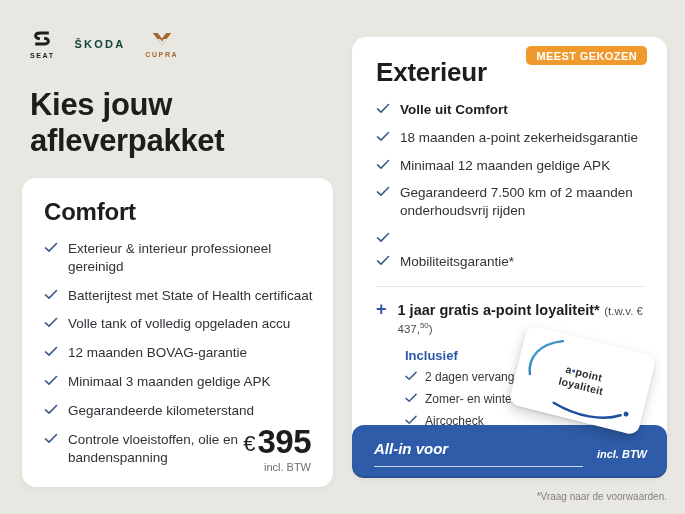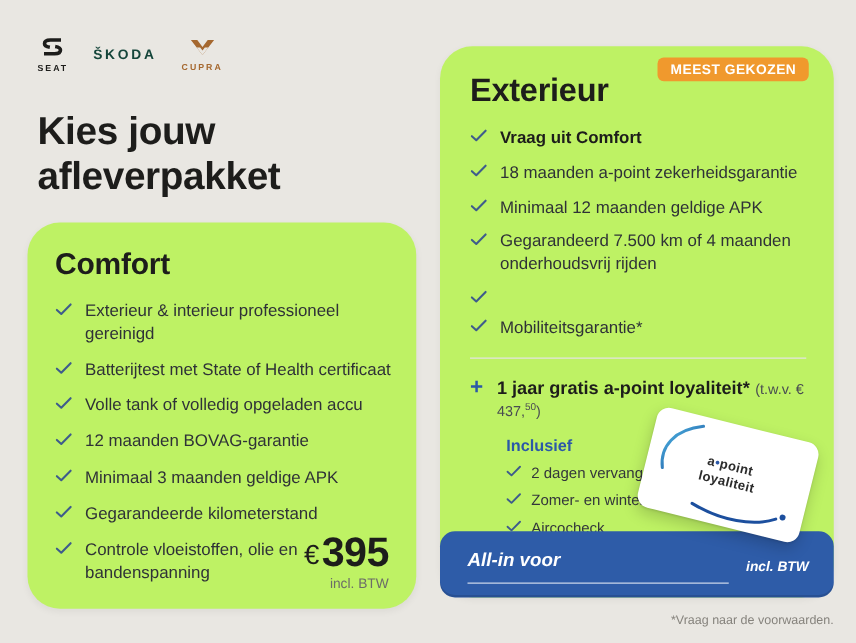--- a/index.html
+++ b/index.html
@@ -23,21 +23,21 @@
   .cupra { color:#a5682f; }
 
   .page-title {
     margin-top:27px;
     font-size:31px; font-weight:600; letter-spacing:-0.3px;
     line-height:1.16; color:#1d1d1b;
   }
 
   
   .card {
-    background:#bef264; border-radius:26px;
+    background:#ffffff; border-radius:14px;
     box-shadow:0 2px 6px rgba(0,0,0,0.05);
   }
 
   
   .comfort-card {
     position:absolute; left:22px; top:178px;
     width:311px; height:309px;
     padding:20px 20px 16px 22px;
   }
   .card-title { font-size:24px; font-weight:700; letter-spacing:-0.2px; margin-bottom:14px; }
@@ -222,21 +222,21 @@
   <div class="card zeker-card">
     <div class="badge">MEEST GEKOZEN</div>
     <h2 class="card-title">Exterieur</h2>
     <ul class="checklist">
       <li class="bold">
           <span class="check">
             <svg width="14" height="11" viewBox="0 0 12 10">
               <path d="M1 5.4 L4.2 8.3 L11 1.4" stroke="#3e5c8c" stroke-width="1.5" fill="none" stroke-linecap="round" stroke-linejoin="round"></path>
             </svg>
           </span>
-          <span class="txt">Vraag uit Comfort</span>
+          <span class="txt">Volle uit Comfort</span>
         </li>
       <li>
           <span class="check">
             <svg width="14" height="11" viewBox="0 0 12 10">
               <path d="M1 5.4 L4.2 8.3 L11 1.4" stroke="#3e5c8c" stroke-width="1.5" fill="none" stroke-linecap="round" stroke-linejoin="round"></path>
             </svg>
           </span>
           <span class="txt">18 maanden a-point zekerheidsgarantie</span>
         </li>
       <li>
@@ -246,21 +246,21 @@
             </svg>
           </span>
           <span class="txt">Minimaal 12 maanden geldige APK</span>
         </li>
       <li>
           <span class="check">
             <svg width="14" height="11" viewBox="0 0 12 10">
               <path d="M1 5.4 L4.2 8.3 L11 1.4" stroke="#3e5c8c" stroke-width="1.5" fill="none" stroke-linecap="round" stroke-linejoin="round"></path>
             </svg>
           </span>
-          <span class="txt">Gegarandeerd 7.500 km of 4 maanden onderhoudsvrij rijden</span>
+          <span class="txt">Gegarandeerd 7.500 km of 2 maanden onderhoudsvrij rijden</span>
         </li>
       <li>
           <span class="check">
             <svg width="14" height="11" viewBox="0 0 12 10">
               <path d="M1 5.4 L4.2 8.3 L11 1.4" stroke="#3e5c8c" stroke-width="1.5" fill="none" stroke-linecap="round" stroke-linejoin="round"></path>
             </svg>
           </span>
         </li>
       <li>
           <span class="check">

